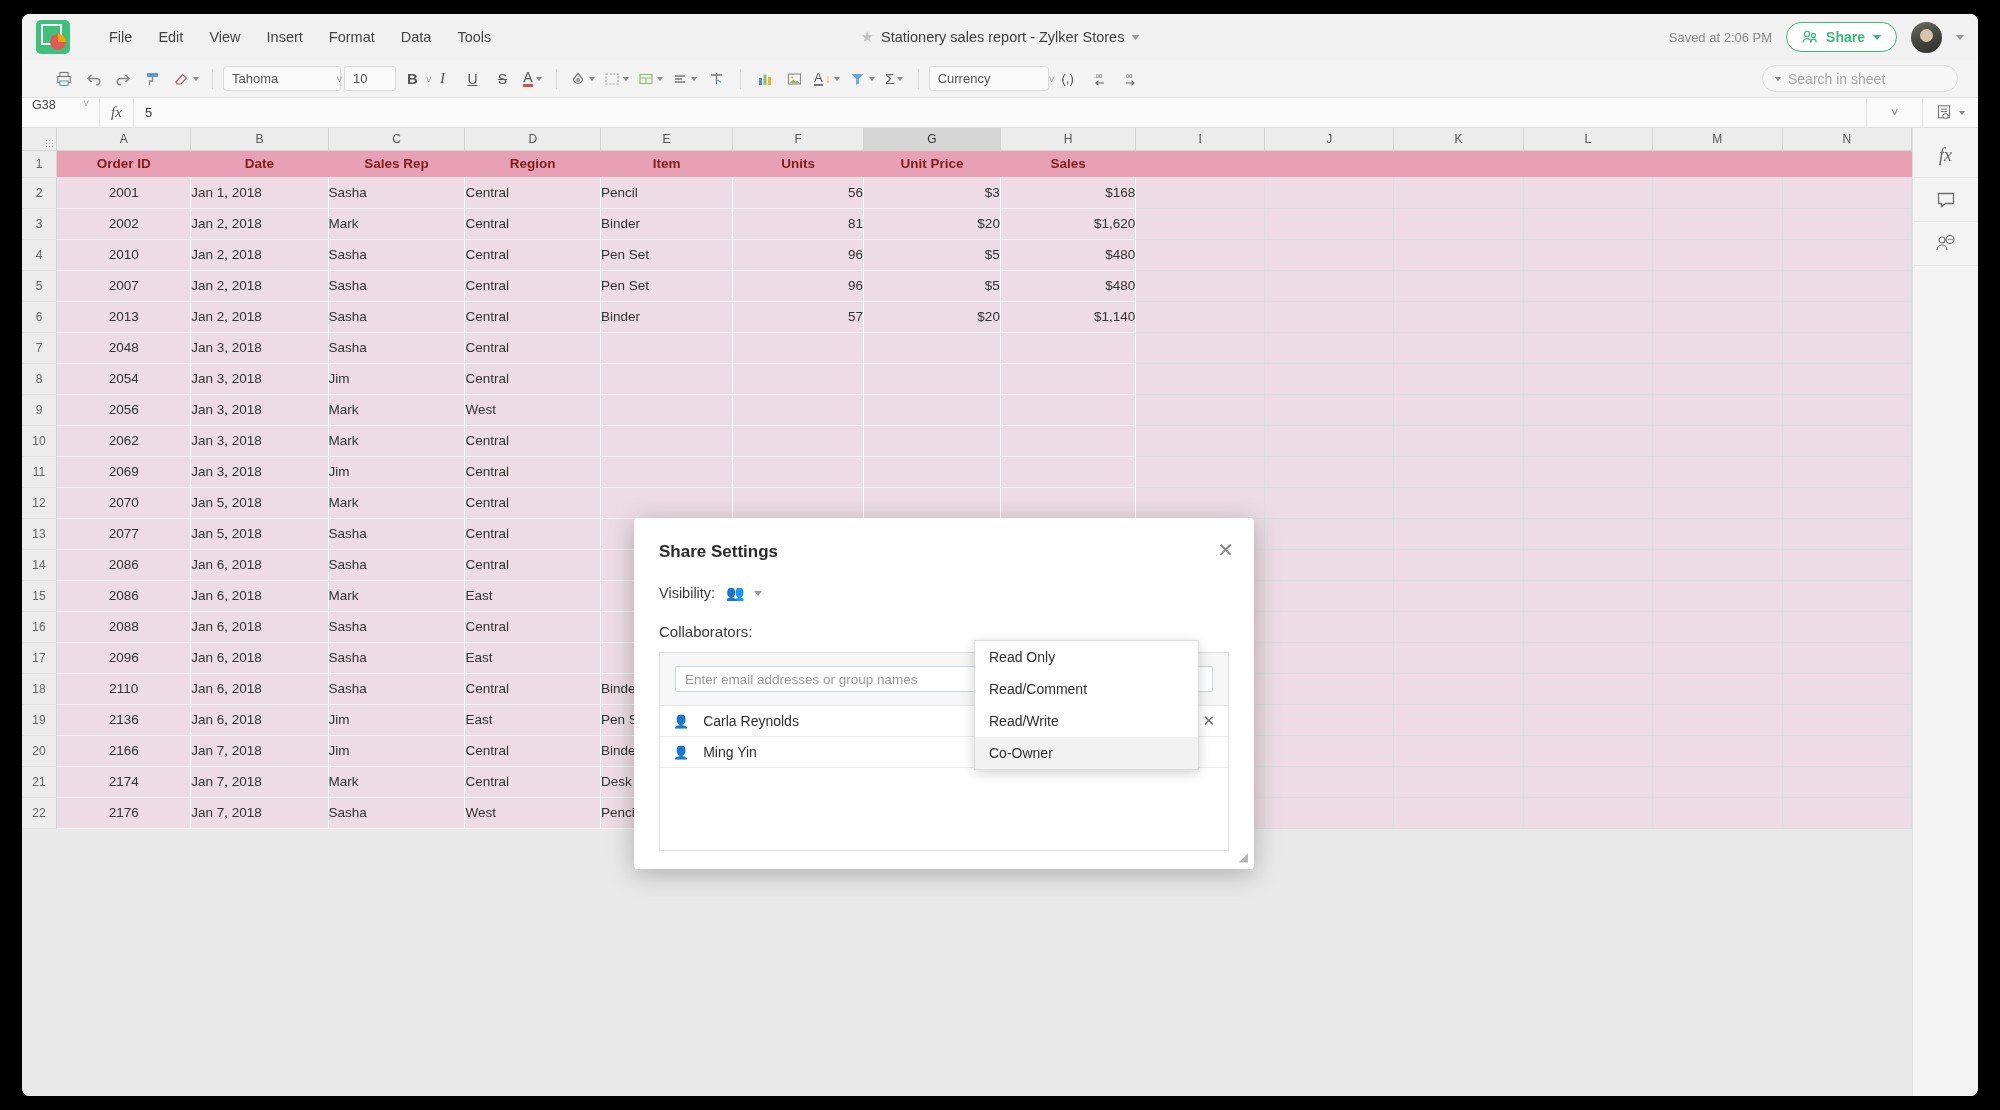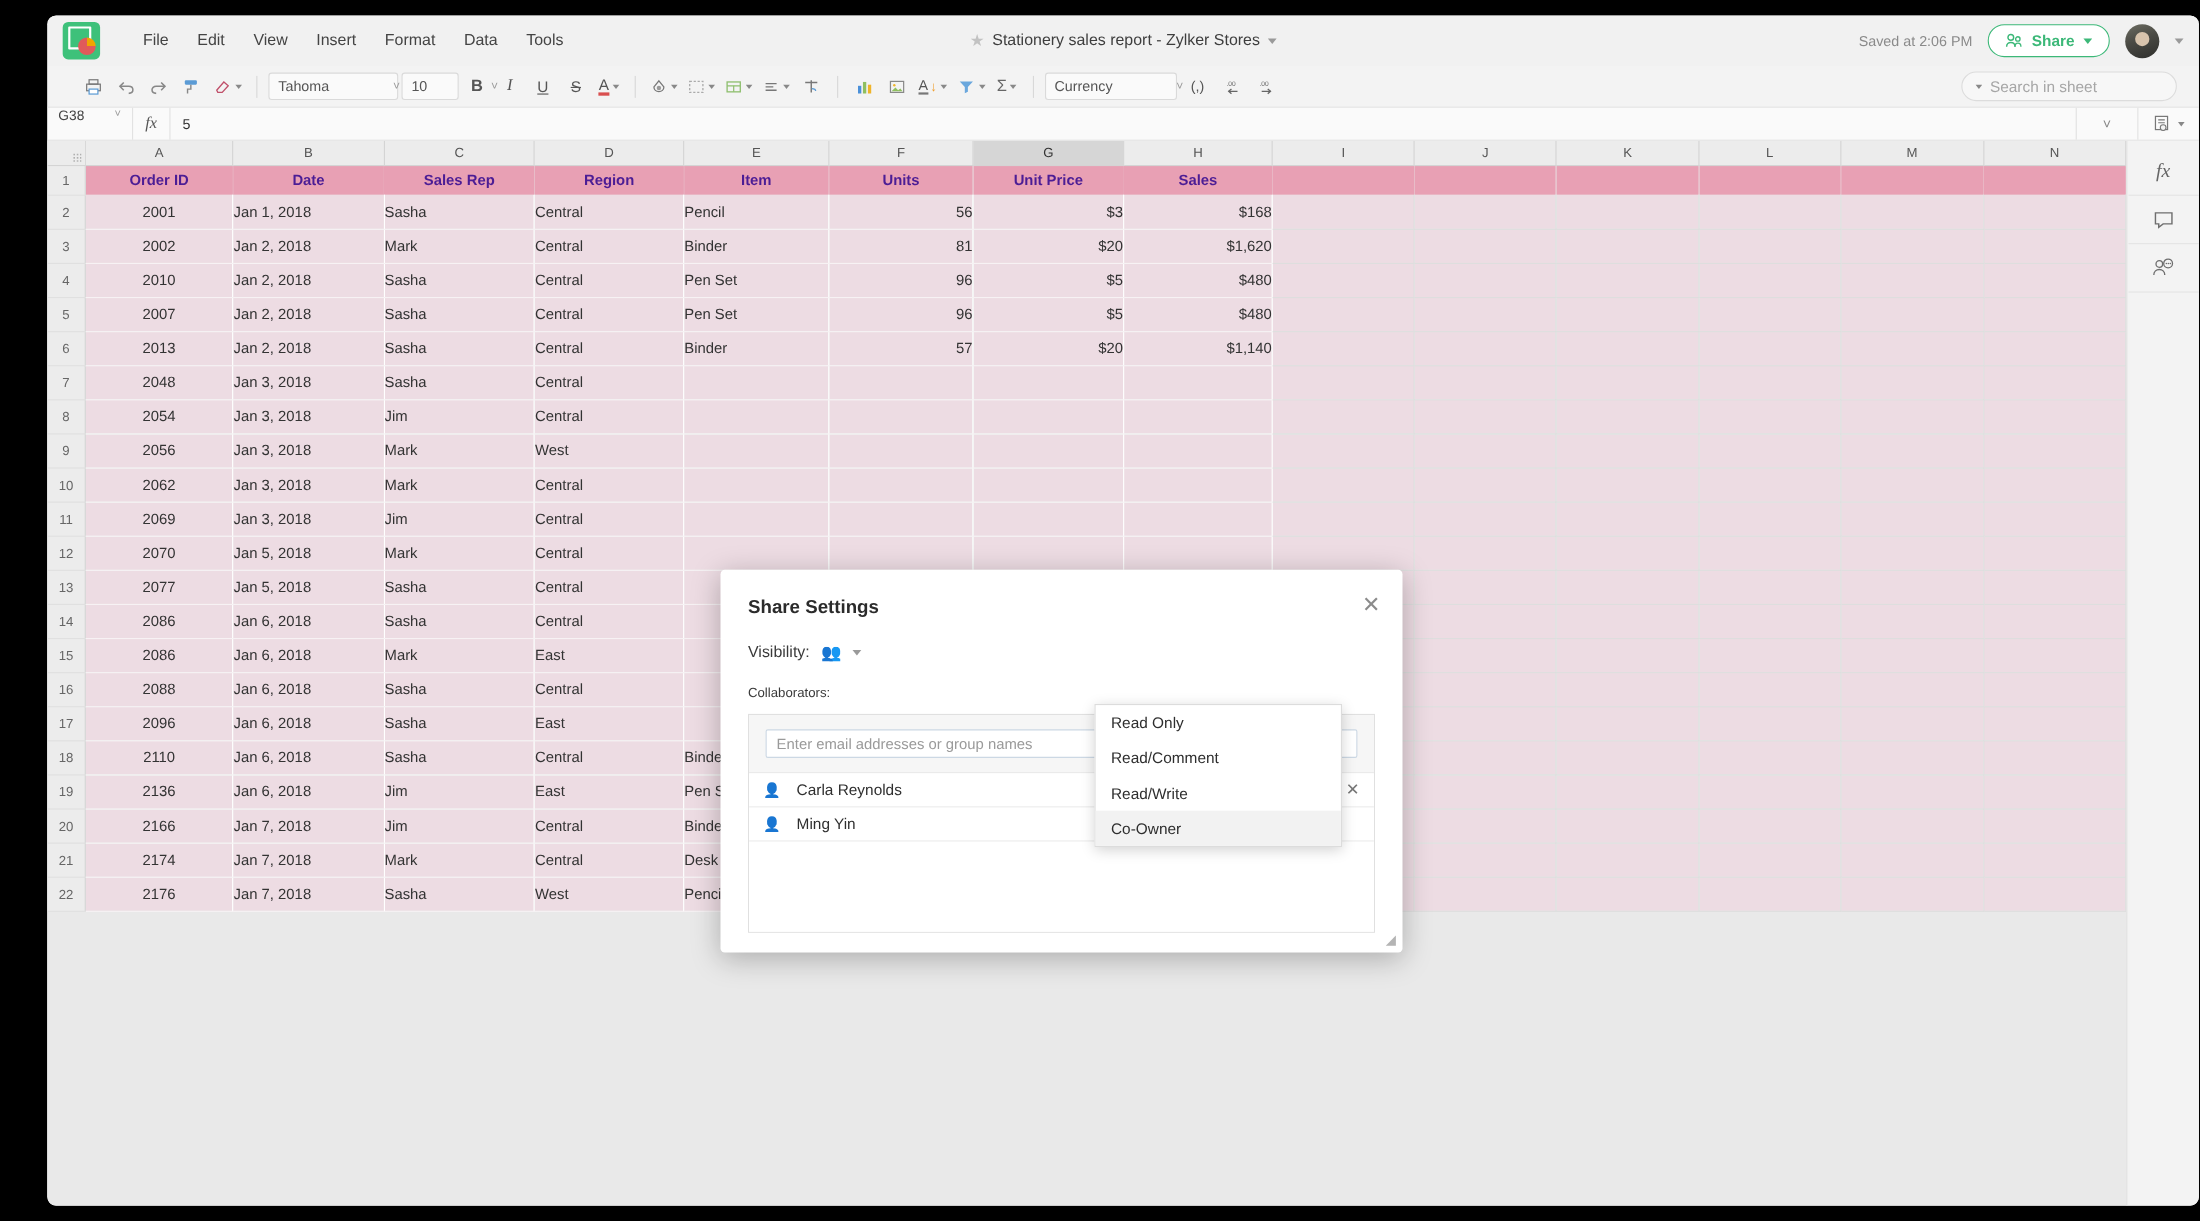--- a/index.html
+++ b/index.html
@@ -9,21 +9,20 @@
     font-family: "Liberation Sans", sans-serif;
     overflow: hidden;
   }
   #app {
     position: absolute;
     left: 22px; top: 14px;
     width: 1956px; height: 1082px;
     background: #f3f3f3;
     border-radius: 8px;
     overflow: hidden;
-    margin-left: 21px;
   }
 
   
   .menubar {
     position: relative;
     height: 46px;
     background: #f1f1f1;
     display: flex;
     align-items: center;
   }
@@ -264,21 +263,21 @@
   }
   td.cell.empty {
     background: #e9e9e9;
     border-right: 1px solid #dedede;
     border-bottom: 1px solid #dedede;
   }
   tr.hdrrow td.cell {
     background: #e8a0b4;
     font-weight: bold;
     text-align: center;
-    color: #4c1d95;
+    color: #7f1d1d;
     height: 27px;
     border-right: 1px solid #e8a0b4;
     border-bottom: none;
   }
   tr.datarow td.cell { background: #eddce3; }
   td.num { text-align: right; }
   td.ctr { text-align: center; }
   td.lft { text-align: left; }
 
   
@@ -317,21 +316,21 @@
     position: absolute; right: 20px; top: 22px;
     font-size: 20px; color: #8b8b8b; cursor: pointer;
     line-height: 1;
   }
   .vis-row {
     display:flex; align-items:center; gap: 11px;
     font-size: 14.5px; color:#3a3a3a;
     margin-bottom: 21px;
   }
   .vis-icon { font-size: 15px; color:#767676; letter-spacing:-2px; }
-  .collab-lbl { font-size: 12px; color:#3a3a3a; margin-bottom: 12px; }
+  .collab-lbl { font-size: 15px; color:#3a3a3a; margin-bottom: 12px; }
   .collab-box {
     border: 1px solid #e0e0e0;
     background:#fff;
   }
   .emailbar {
     background:#f6f6f6;
     padding: 13px 15px;
     border-bottom: 1px solid #e6e6e6;
   }
   .emailbar input {

